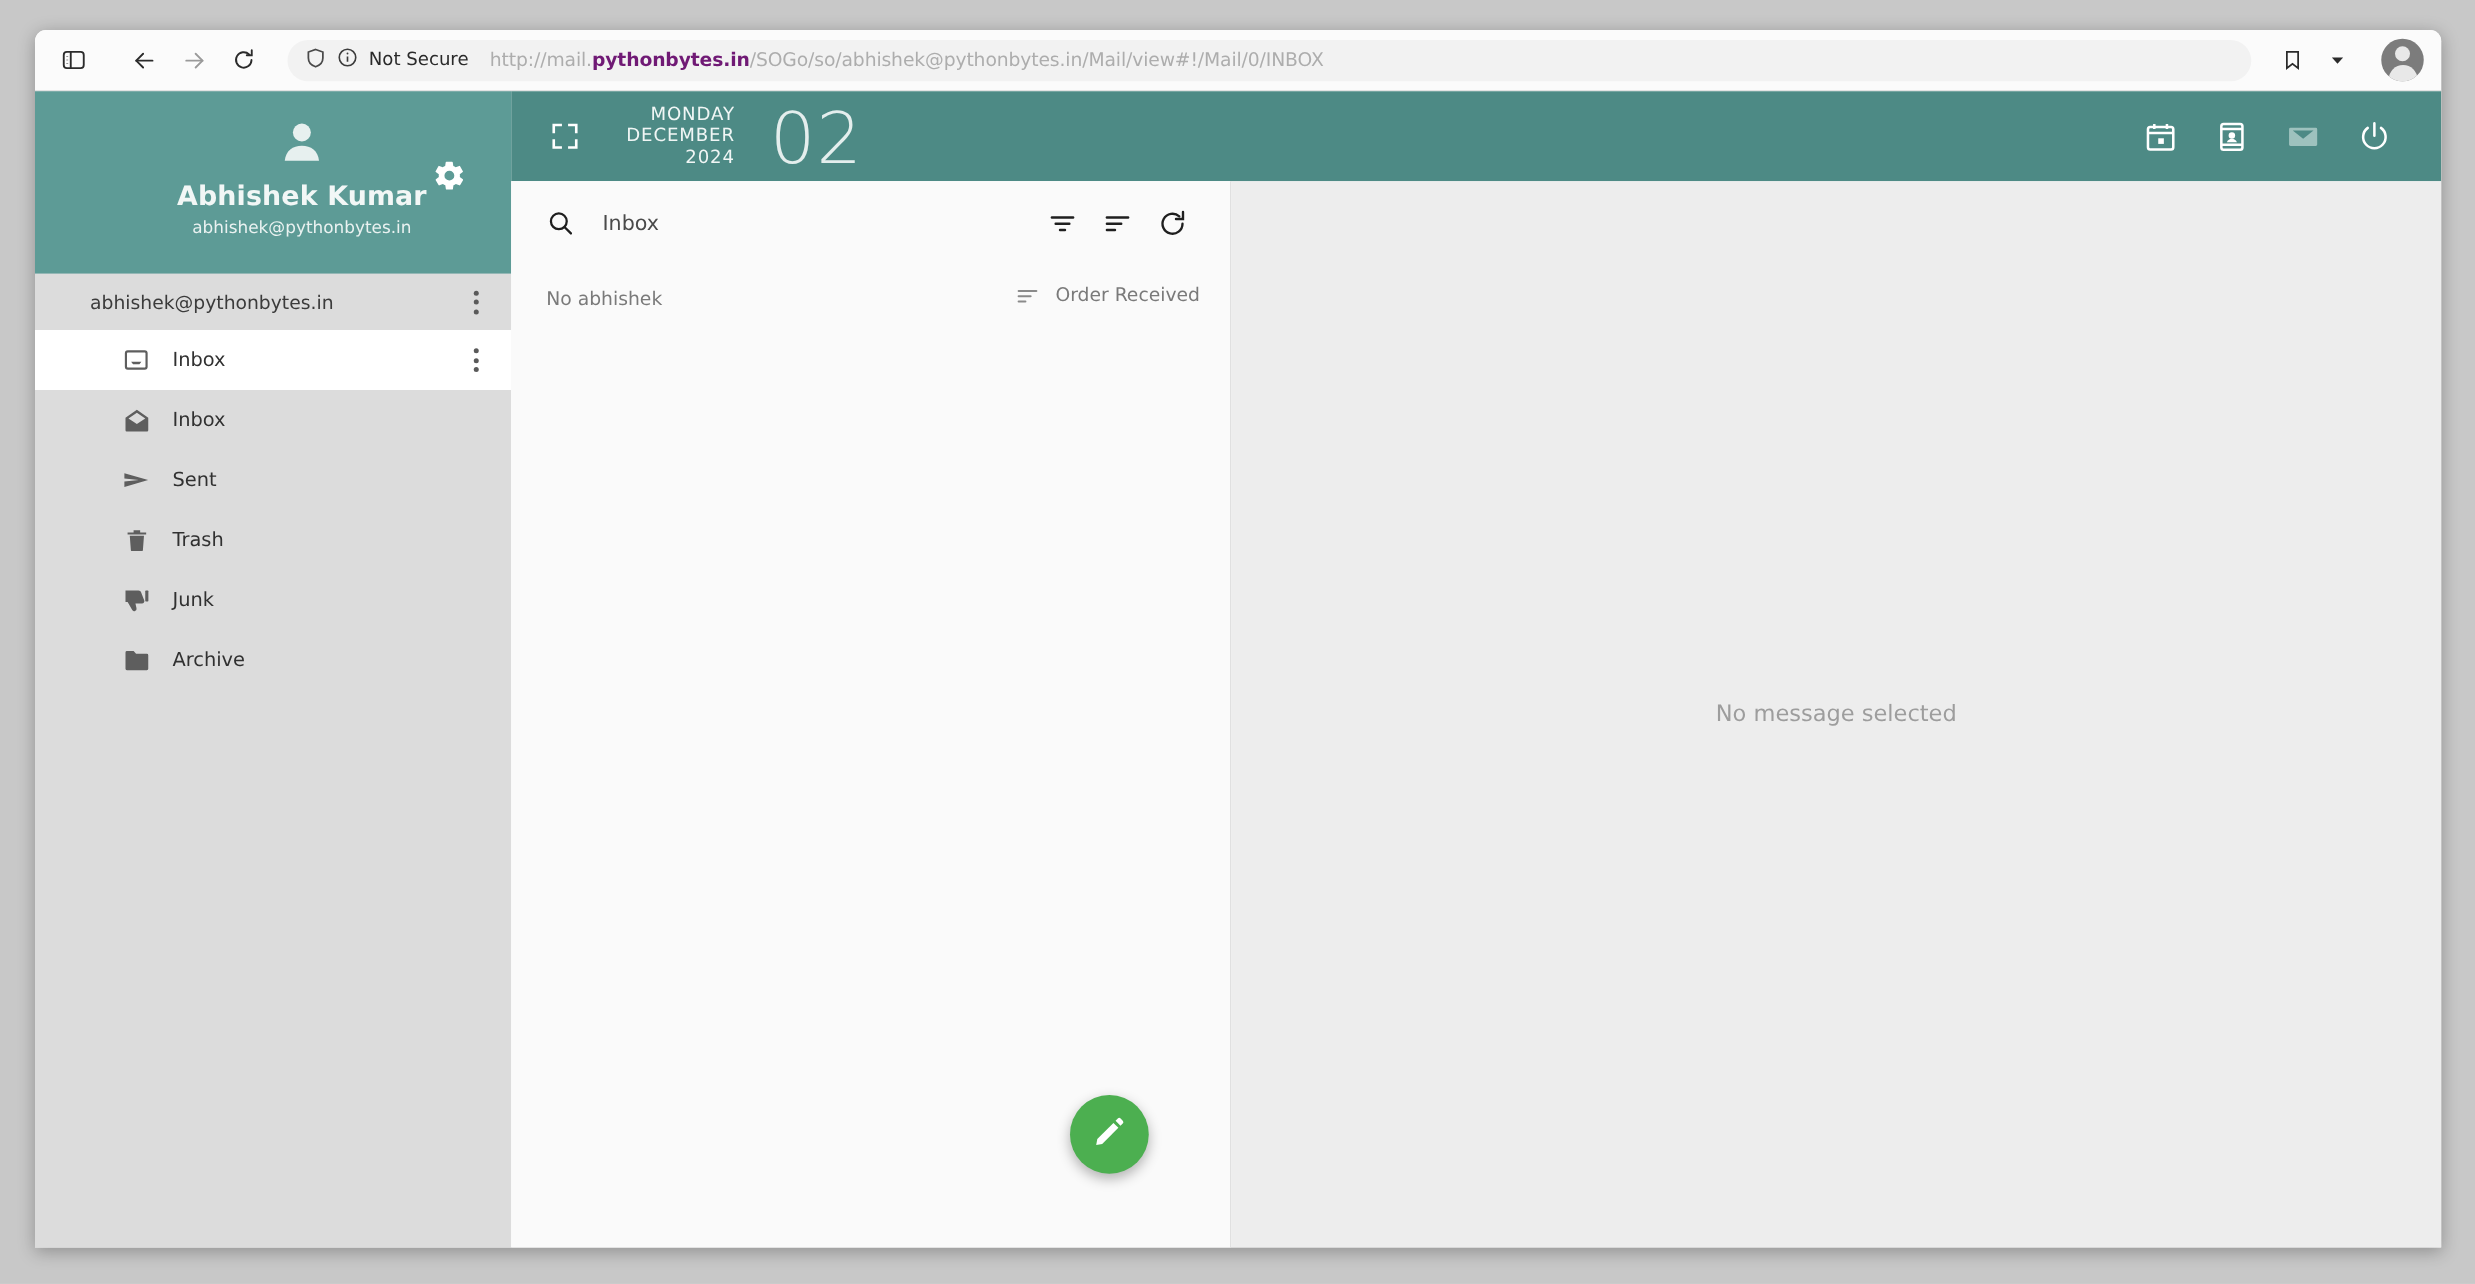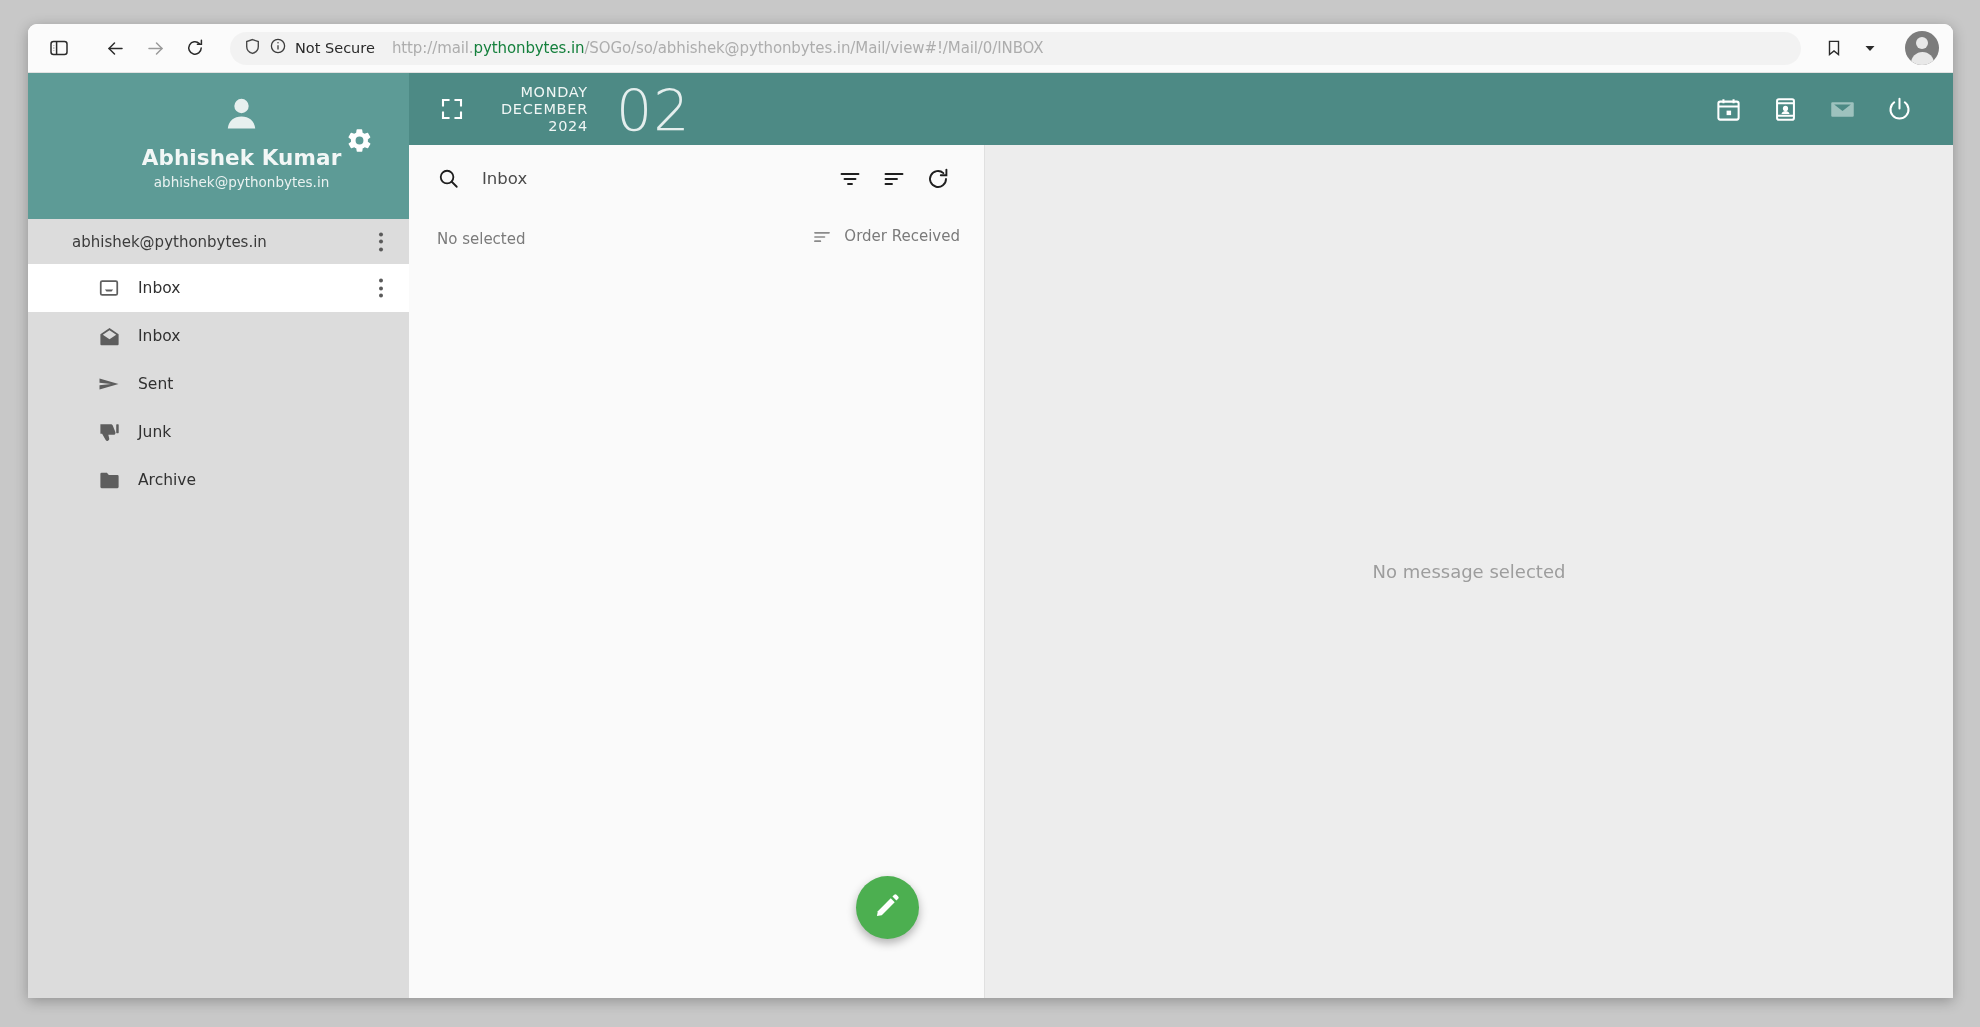--- a/index.html
+++ b/index.html
@@ -53,21 +53,21 @@
     font-size: 14.5px; color: #2a2a2a;
     white-space: nowrap; flex: 0 0 auto;
     font-family: "DejaVu Sans", sans-serif;
   }
   #urltext {
     font-size: 15px; color: #adadad;
     white-space: nowrap; overflow: hidden;
     margin-left: 8px;
     letter-spacing: -0.1px;
   }
-  #urltext b { color: #15803d; font-weight: 400; }
+  #urltext b { color: #701a75; font-weight: 700; }
   #chrome-right { display: flex; align-items: center; gap: 2px; }
   #avatar-btn {
     width: 34px; height: 34px; border-radius: 50%;
     background: #7c7c7c; margin-left: 16px;
     position: relative; overflow: hidden;
   }
   #avatar-btn::before {
     content: ""; position: absolute;
     width: 12px; height: 12px; border-radius: 50%;
     background: #e8e8e8; left: 11px; top: 6px;
@@ -361,20 +361,29 @@
 
         <div class="folder">
           <span class="ficon">
             <svg width="24" height="24" viewBox="0 0 24 24" fill="#5e5e5e">
               <path d="M2.5 6.5 21.5 12 2.5 17.5 2.5 13.2 14 12 2.5 10.8Z"></path>
             </svg>
           </span>
           <span class="flabel">Sent</span>
         </div>
 
+        <div class="folder">
+          <span class="ficon">
+            <svg width="21" height="21" viewBox="0 0 24 24" fill="#5e5e5e">
+              <path d="M9 2.5h6v2h5.5v2H3.5v-2H9Z"></path>
+              <path d="M5.5 7.5h13l-1 13.2a1 1 0 0 1-1 .8H7.5a1 1 0 0 1-1-.8Z"></path>
+            </svg>
+          </span>
+          <span class="flabel">Trash</span>
+        </div>
 
         <div class="folder">
           <span class="ficon">
             <svg width="23" height="23" viewBox="0 0 24 24" fill="#5e5e5e">
               <path d="M2.5 3.5h10.8c1.1 0 1.9.6 2.2 1.5l2.6 6.6a2 2 0 0 1-1.9 2.8h-5.4l.9 3.9a2 2 0 0 1-3.7 1.4L4.3 13.2H2.5Z"></path>
               <rect x="19" y="3.5" width="2.6" height="9.2" rx="0.6"></rect>
             </svg>
           </span>
           <span class="flabel">Junk</span>
         </div>
@@ -473,21 +482,21 @@
             </span>
             <span class="tbtn">
               <svg width="24" height="24" viewBox="0 0 24 24" fill="none" stroke="currentColor" stroke-width="1.9" stroke-linecap="round">
                 <path d="M20 12a8 8 0 1 1-2.6-5.9"></path>
                 <polyline points="20.4,2.6 20.4,8.2 14.8,8.2"></polyline>
               </svg>
             </span>
           </div>
 
           <div id="list-subbar">
-            <span id="nomessage">No selected</span>
+            <span id="nomessage">No abhishek</span>
             <span id="order-wrap">
               <span>
                 <svg width="20" height="20" viewBox="0 0 24 24" fill="none" stroke="currentColor" stroke-width="2" stroke-linecap="round">
                   <line x1="3.5" y1="7" x2="20.5" y2="7"></line>
                   <line x1="3.5" y1="12" x2="15" y2="12"></line>
                   <line x1="3.5" y1="17" x2="10" y2="17"></line>
                 </svg>
               </span>
               <span id="order-label">Order Received</span>
             </span>

